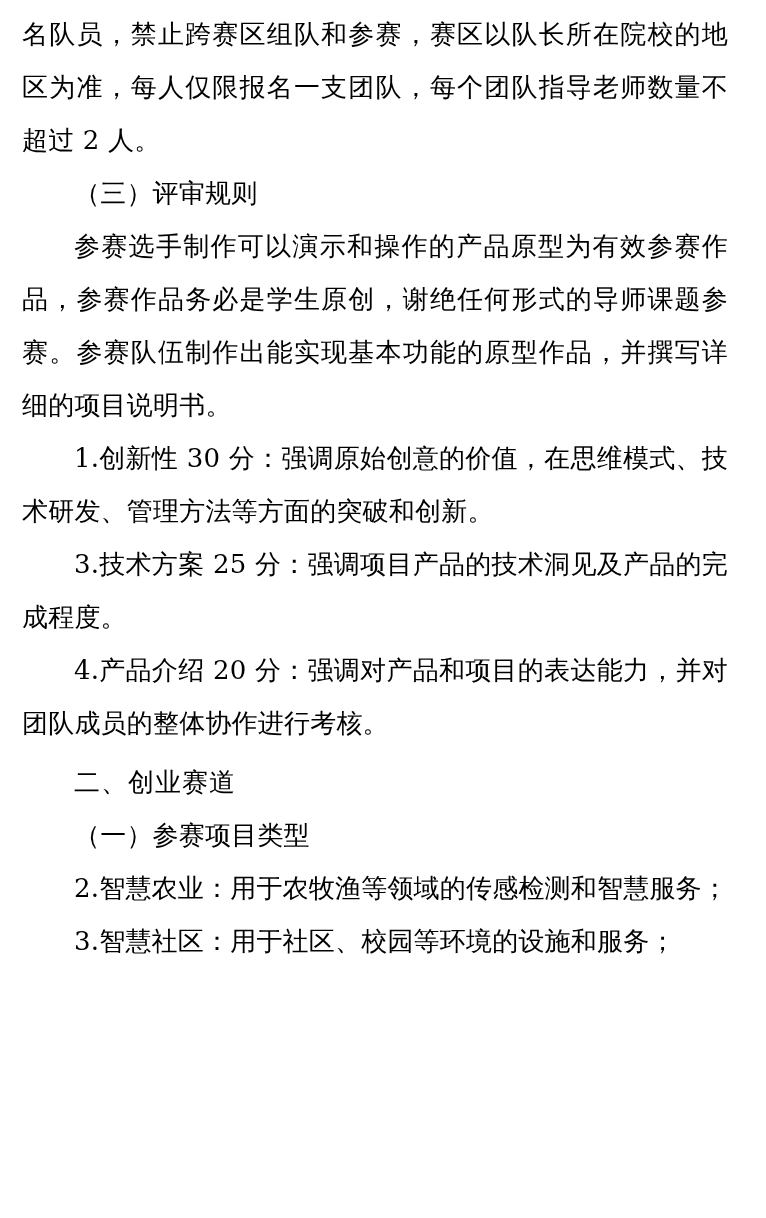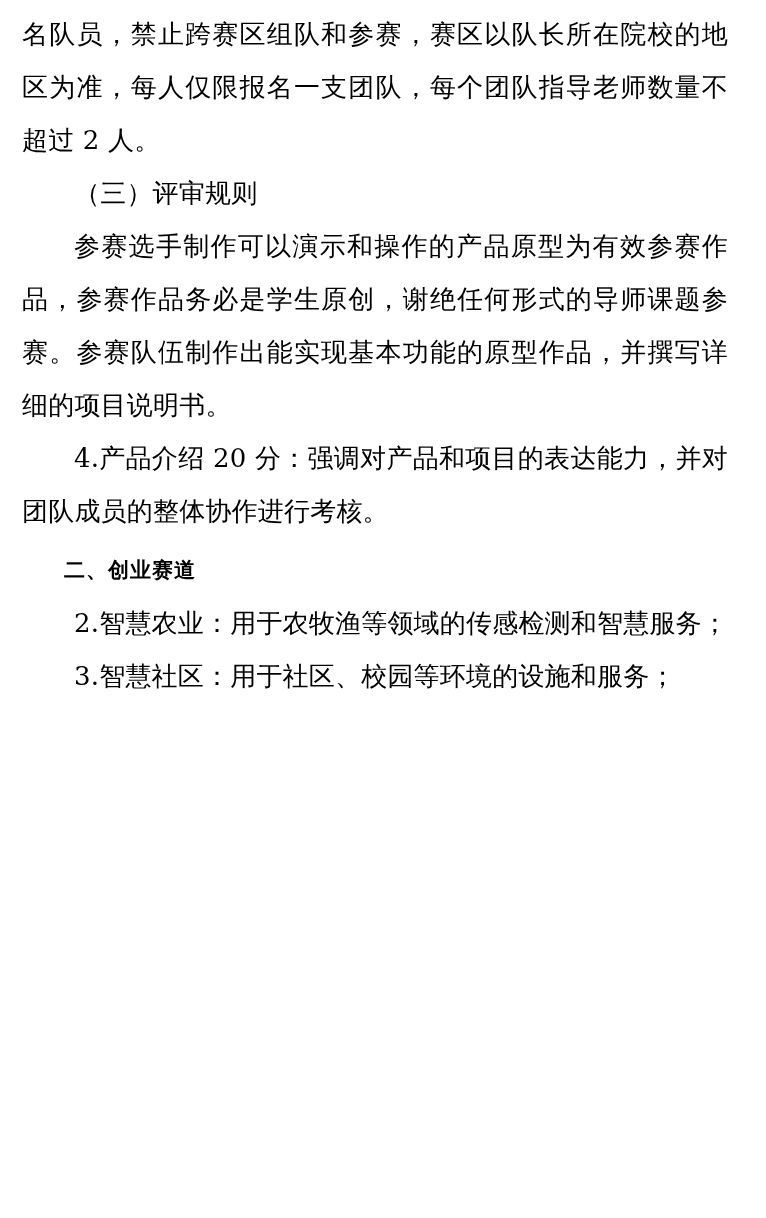--- a/index.html
+++ b/index.html
@@ -33,50 +33,53 @@
     letter-spacing: 0.2px;
   }
   .cont {
     text-indent: 0;
   }
   .indent {
     text-indent: 2em;
   }
   .heading {
     font-family: "DejaVu Sans", "Liberation Sans", sans-serif;
-    font-weight: bold;
-    font-size: 21px;
+    font-weight: normal;
+    font-size: 26px;
     line-height: 53px;
     text-indent: 2em;
     letter-spacing: 1px;
   }
   .spacer-sm { height: 6px; }
 </style>
 </head>
 <body>
 
 <div class="page">
   <div class="content">
 
     <p class="cont">名队员，禁止跨赛区组队和参赛，赛区以队长所在院校的地区为准，每人仅限报名一支团队，每个团队指导老师数量不超过 2 人。</p>
 
     <p class="indent">（三）评审规则</p>
 
     <p class="indent">参赛选手制作可以演示和操作的产品原型为有效参赛作品，参赛作品务必是学生原创，谢绝任何形式的导师课题参赛。参赛队伍制作出能实现基本功能的原型作品，并撰写详细的项目说明书。</p>
 
 
+    <p class="indent">1.创新性 30 分：强调原始创意的价值，在思维模式、技术研发、管理方法等方面的突破和创新。</p>
 
 
+    <p class="indent">3.技术方案 25 分：强调项目产品的技术洞见及产品的完成程度。</p>
 
     <p class="indent">4.产品介绍 20 分：强调对产品和项目的表达能力，并对团队成员的整体协作进行考核。</p>
 
     <div class="spacer-sm"></div>
 
     <p class="heading">二、创业赛道</p>
 
+    <p class="indent">（一）参赛项目类型</p>
 
 
     <p class="indent">2.智慧农业：用于农牧渔等领域的传感检测和智慧服务；</p>
 
     <p class="indent">3.智慧社区：用于社区、校园等环境的设施和服务；</p>
 
   </div>
 </div>
 
 </body></html>

